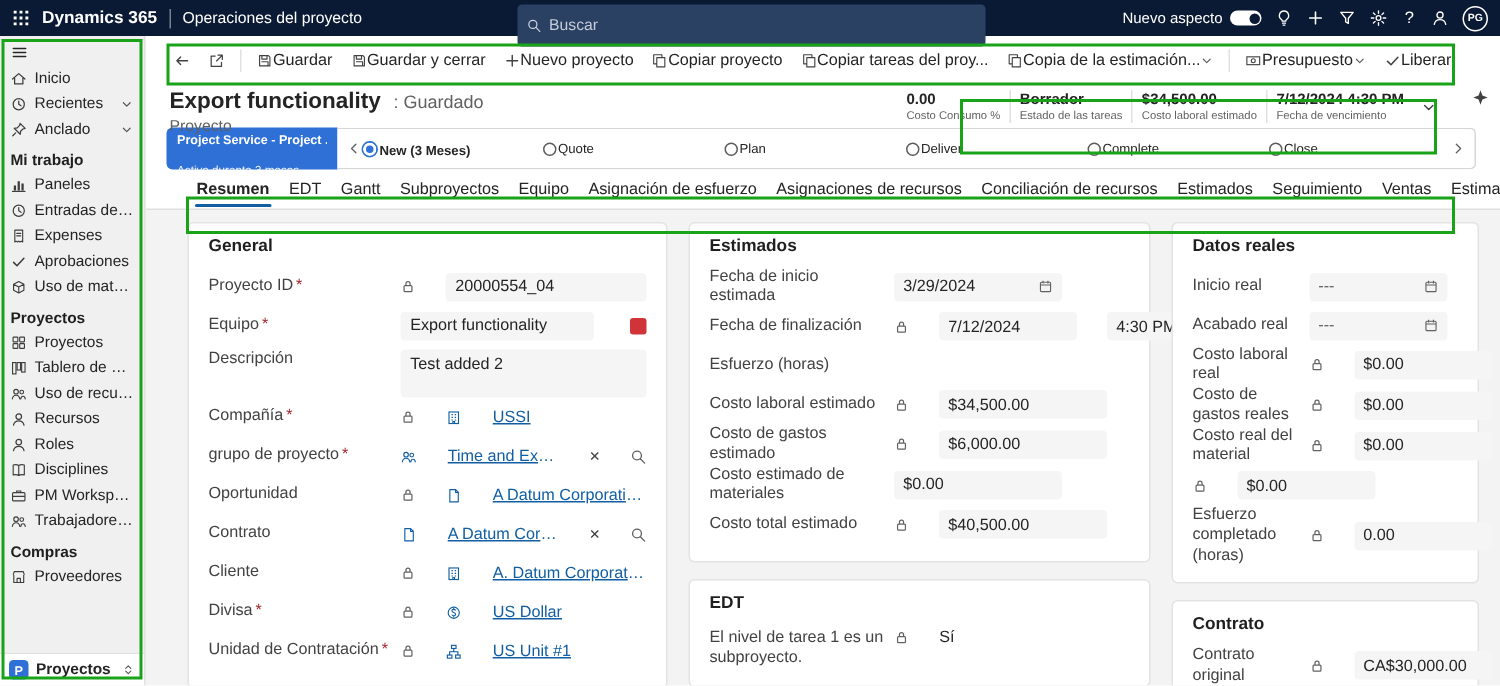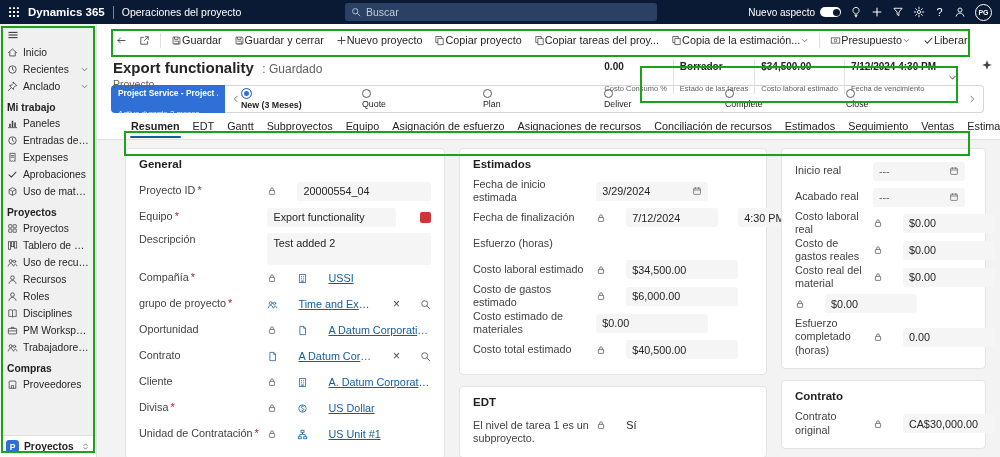--- a/index.html
+++ b/index.html
@@ -8,21 +8,21 @@
   .app{position:relative;width:1000px;height:457px;background:#fff}
   .ic{width:12px;height:12px;display:inline-block;flex:none}
   .ic-s{width:10px;height:10px;display:inline-block;flex:none}
 
   
   .topbar{position:absolute;left:0;top:0;width:100%;height:24px;background:#0b1a34;
     display:flex;align-items:center;color:#fff;padding:0 8px;gap:8px;z-index:10}
   .tb-app{font-size:11.5px;font-weight:700;white-space:nowrap}
   .tb-div{width:1px;height:13px;background:rgba(255,255,255,.45)}
   .tb-mod{font-size:10.5px;white-space:nowrap}
-  .tb-search{position:absolute;left:345px;top:3px;width:312px;height:18px;background:#2a4164;
+  .tb-search{position:absolute;left:345px;top:3px;width:312px;height:28px;background:#2a4164;
     border-radius:3px;display:flex;align-items:center;padding:0 6px;gap:5px;color:#cdd4df}
   .tb-search input{flex:1;background:transparent;border:0;outline:none;color:#e3e8ef;
     font-size:10.5px;font-family:inherit}
   .tb-search input::placeholder{color:#c5ccd8}
   .tb-right{margin-left:auto;display:flex;align-items:center;gap:9px}
   .newlook{display:flex;align-items:center;gap:5px;font-size:10px;white-space:nowrap}
   .toggle{width:21px;height:10px;background:#fff;border-radius:6px;position:relative;cursor:pointer}
   .toggle::after{content:"";position:absolute;right:1.5px;top:1.5px;width:7px;height:7px;border-radius:50%;background:#0b1a34}
   .tb-q{font-size:11px;width:11px;text-align:center;cursor:pointer}
   .avatar{width:17px;height:17px;border-radius:50%;border:1px solid #fff;display:flex;align-items:center;
@@ -55,34 +55,34 @@
 
   
   .titlebar{position:relative;height:28px;padding:3px 16px 0 16px}
   .t-name{font-size:15px;font-weight:700;color:#242424}
   .t-status{font-size:12px;color:#616161;font-weight:400;margin-left:4px}
   .t-entity{font-size:10.5px;color:#616161;margin-top:1px}
   .t-right{position:absolute;right:42px;top:4px;display:flex;align-items:center}
   .sumf{padding:1px 6px;border-left:1px solid #e0e0e0;cursor:default}
   .sumf:first-child{border-left:0}
   .sum-val{font-size:10px;font-weight:700;color:#242424;white-space:nowrap}
-  .sum-lbl{font-size:7.5px;color:#616161;white-space:nowrap;margin-top:12px}
+  .sum-lbl{font-size:7.5px;color:#616161;white-space:nowrap;margin-top:0}
   .t-chev{width:11px;height:11px;color:#424242;margin-left:5px;cursor:pointer}
   .copilot{position:absolute;right:7px;top:59px;color:#424242;cursor:pointer;z-index:8}
 
   
   .bpf{display:flex;align-items:stretch;margin:1px 16px 0 14px;height:28px}
   .bpf-badge{width:114px;background:#2e70d5;color:#fff;border-radius:4px 0 0 4px;padding:3px 7px;cursor:pointer}
   .bpf-badge .b1{font-size:8.4px;font-weight:700;white-space:nowrap;overflow:hidden}
   .bpf-badge .b2{font-size:7.8px;opacity:.92;white-space:nowrap;margin-top:11px}
   .bpf-strip{flex:1;border:1px solid #d6d6d6;border-left:0;border-radius:0 4px 4px 0;display:flex;
     align-items:center;padding:0 6px;background:#fff;min-width:0}
   .bpf-nav{width:10px;height:10px;color:#616161;cursor:pointer;flex:none}
   .stages{flex:1;display:flex;align-items:center;min-width:0}
-  .stage{flex:1;display:flex;flex-direction:column;align-items:flex-start;gap:1px;cursor:pointer;min-width:0}
+  .stage{flex:1;display:flex;align-items:flex-end;gap:1px;cursor:pointer;min-width:0}
   .dot{width:9px;height:9px;border-radius:50%;border:1.5px solid #5c5c5c;background:#fff}
   .stage.active .dot{width:11px;height:11px;border:1.5px solid #2e70d5;background:#2e70d5;box-shadow:inset 0 0 0 2px #fff}
   .stage-lbl{font-size:8.8px;color:#242424;white-space:nowrap}
   .stage.active .stage-lbl{font-weight:700}
 
   
   .tabs{display:flex;align-items:center;gap:11px;padding:0 10px 0 33px;height:27px;
     border-bottom:1px solid #e0e0e0;font-size:10.8px;color:#242424;white-space:nowrap;overflow:hidden}
   .tab{padding:6px 1px;cursor:pointer;position:relative;flex:none}
   .tab.active{font-weight:700}
@@ -835,20 +835,21 @@
                   <use href="#i-lock"></use>
                 </svg>
               <span class="boolv">Sí</span>
             </div>
           </div>
         </div>
       </div>
 
       <div class="fcol c3">
         <div class="card">
+          <h2>Datos reales</h2>
 
           <div class="frow">
             <div class="flabel"><span>Inicio real</span></div>
             <div class="fval">
               <div class="vbox w88">
                 <span class="gray">---</span>
                 <svg class="ic-s cal">
                     <use href="#i-cal"></use>
                   </svg>
               </div>

